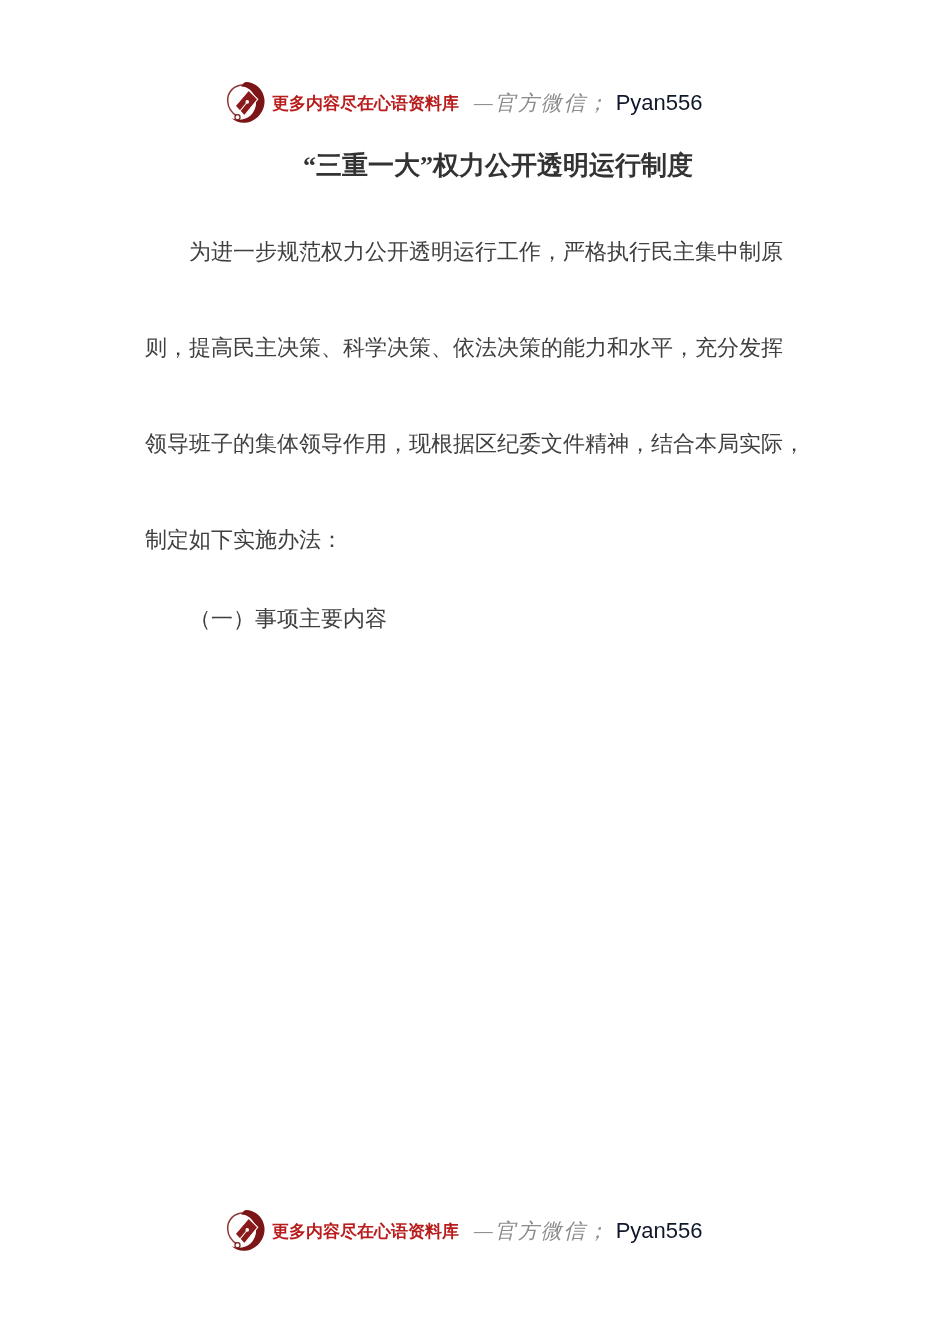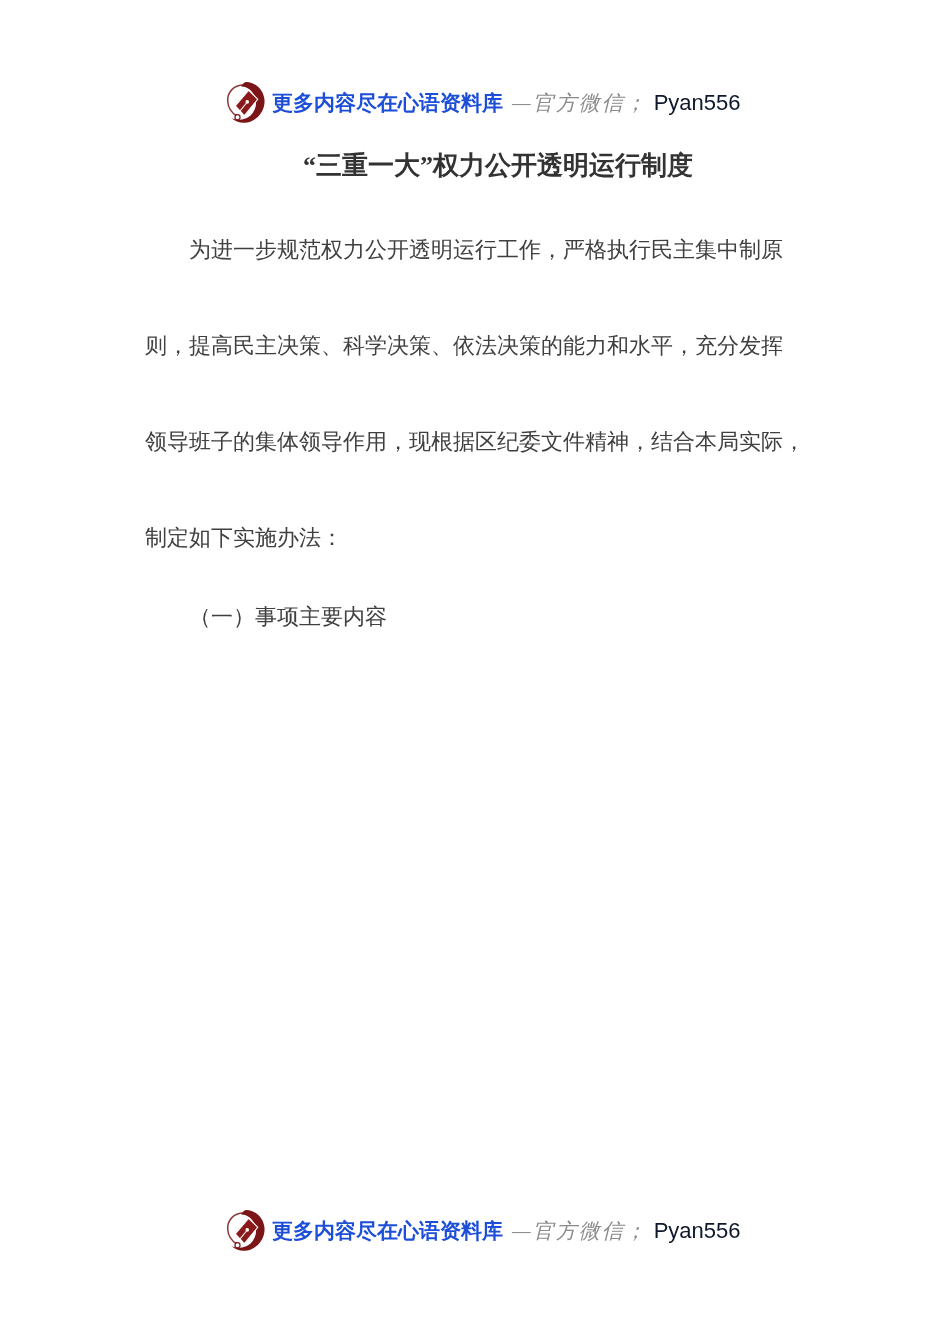--- a/index.html
+++ b/index.html
@@ -27,31 +27,31 @@
   .mark-footer { top: 1208px; }
   .logo {
     width: 42px;
     height: 46px;
     margin-right: 6px;
     flex: 0 0 auto;
   }
   .brand {
     font-family: Liberation Sans, sans-serif;
     font-weight: 700;
-    font-size: 21px;
-    color: #1d4ed8;
+    font-size: 17px;
+    color: #b91c1c;
     letter-spacing: 0px;
   }
   .channel {
     font-family: "Liberation Serif", serif;
     font-style: italic;
     font-size: 21px;
     color: #8b8b8b;
     letter-spacing: 2px;
-    margin-left: 9px;
+    margin-left: 15px;
   }
   .account {
     font-family: "Liberation Sans", sans-serif;
     font-size: 22px;
     color: #0f172a;
     margin-left: 6px;
     font-style: normal;
   }
   
   .doc-title {
@@ -77,21 +77,20 @@
     width: 720px;
     font-family: "Liberation Serif", serif;
     font-size: 22px;
     color: #404040;
   }
   .doc-body .para {
     margin: -17px 0 0 0;
     line-height: 96px;
     text-indent: 2em;
     text-align: left;
-    font-family: Liberation Mono, monospace;
   }
   .doc-body .para:first-child { margin-top: 0; }
 </style>
 </head>
 <body>
 
 <div class="page">
 
   <div class="mark mark-header">
     <span class="logo">

